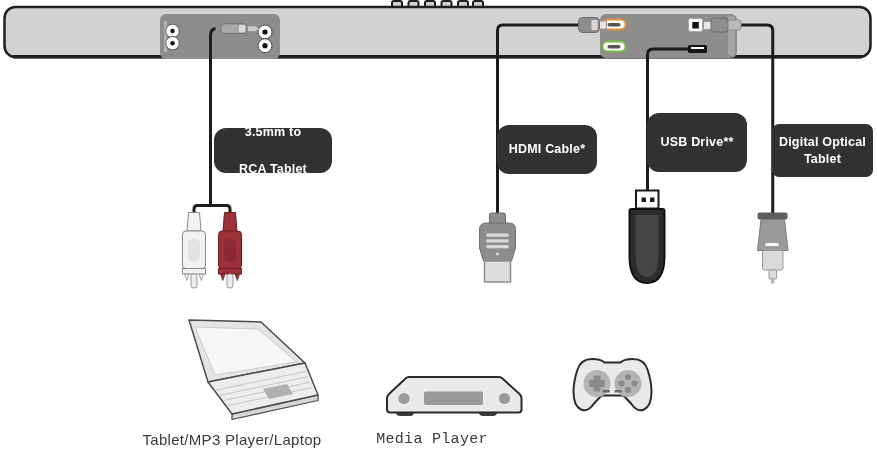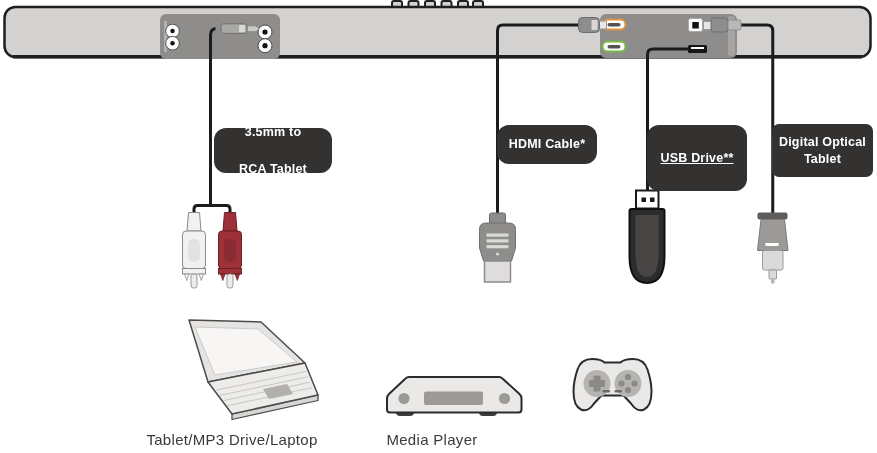--- a/index.html
+++ b/index.html
@@ -11,31 +11,31 @@
   .callout{
     position:absolute;
     background:var(--label-bg,#333231);
     color:var(--label-text,#ffffff);
     border-radius:12px;
     display:flex;flex-direction:column;align-items:center;justify-content:center;
     font-weight:bold;font-size:12.5px;line-height:1.3;
     letter-spacing:.2px;text-align:center;
   }
   #callout-rca{left:214px;top:128px;width:118px;height:45px;gap:20px;}
-  #callout-hdmi{left:497px;top:125px;width:100px;height:39px;}
-  #callout-usb{left:647px;top:125px;width:100px;height:66px;text-decoration:underline;}
+  #callout-hdmi{left:497px;top:125px;width:100px;height:49px;}
+  #callout-usb{left:647px;top:113px;width:100px;height:59px;}
   #callout-optical{left:772px;top:124px;width:101px;height:53px;border-radius:7px;}
 
   .caption{
     position:absolute;top:431px;transform:translateX(-50%);
     font-size:15px;color:#3b3a39;letter-spacing:.3px;white-space:nowrap;
     text-align:center;
   }
   #caption-laptop{left:232px;}
-  #caption-media{left:432px;}
+  #caption-media{left:432px;font-family:Liberation Mono, monospace;}
   #caption-game{left:611px;}
 </style>
 </head>
 <body>
 
 <div id="stage">
 
   <svg id="artwork" width="877" height="453" viewBox="0 0 877 453">
 
     <g>
@@ -210,16 +210,16 @@
     <span>HDMI Cable*</span>
   </div>
   <div class="callout" id="callout-usb">
     <span>USB Drive**</span>
   </div>
   <div class="callout" id="callout-optical">
     <span>Digital Optical</span>
     <span>Tablet</span>
   </div>
 
-  <div class="caption" id="caption-laptop">Tablet/MP3 Drive/Laptop</div>
+  <div class="caption" id="caption-laptop">Tablet/MP3 Player/Laptop</div>
   <div class="caption" id="caption-media">Media Player</div>
 
 </div>
 
 </body></html>

